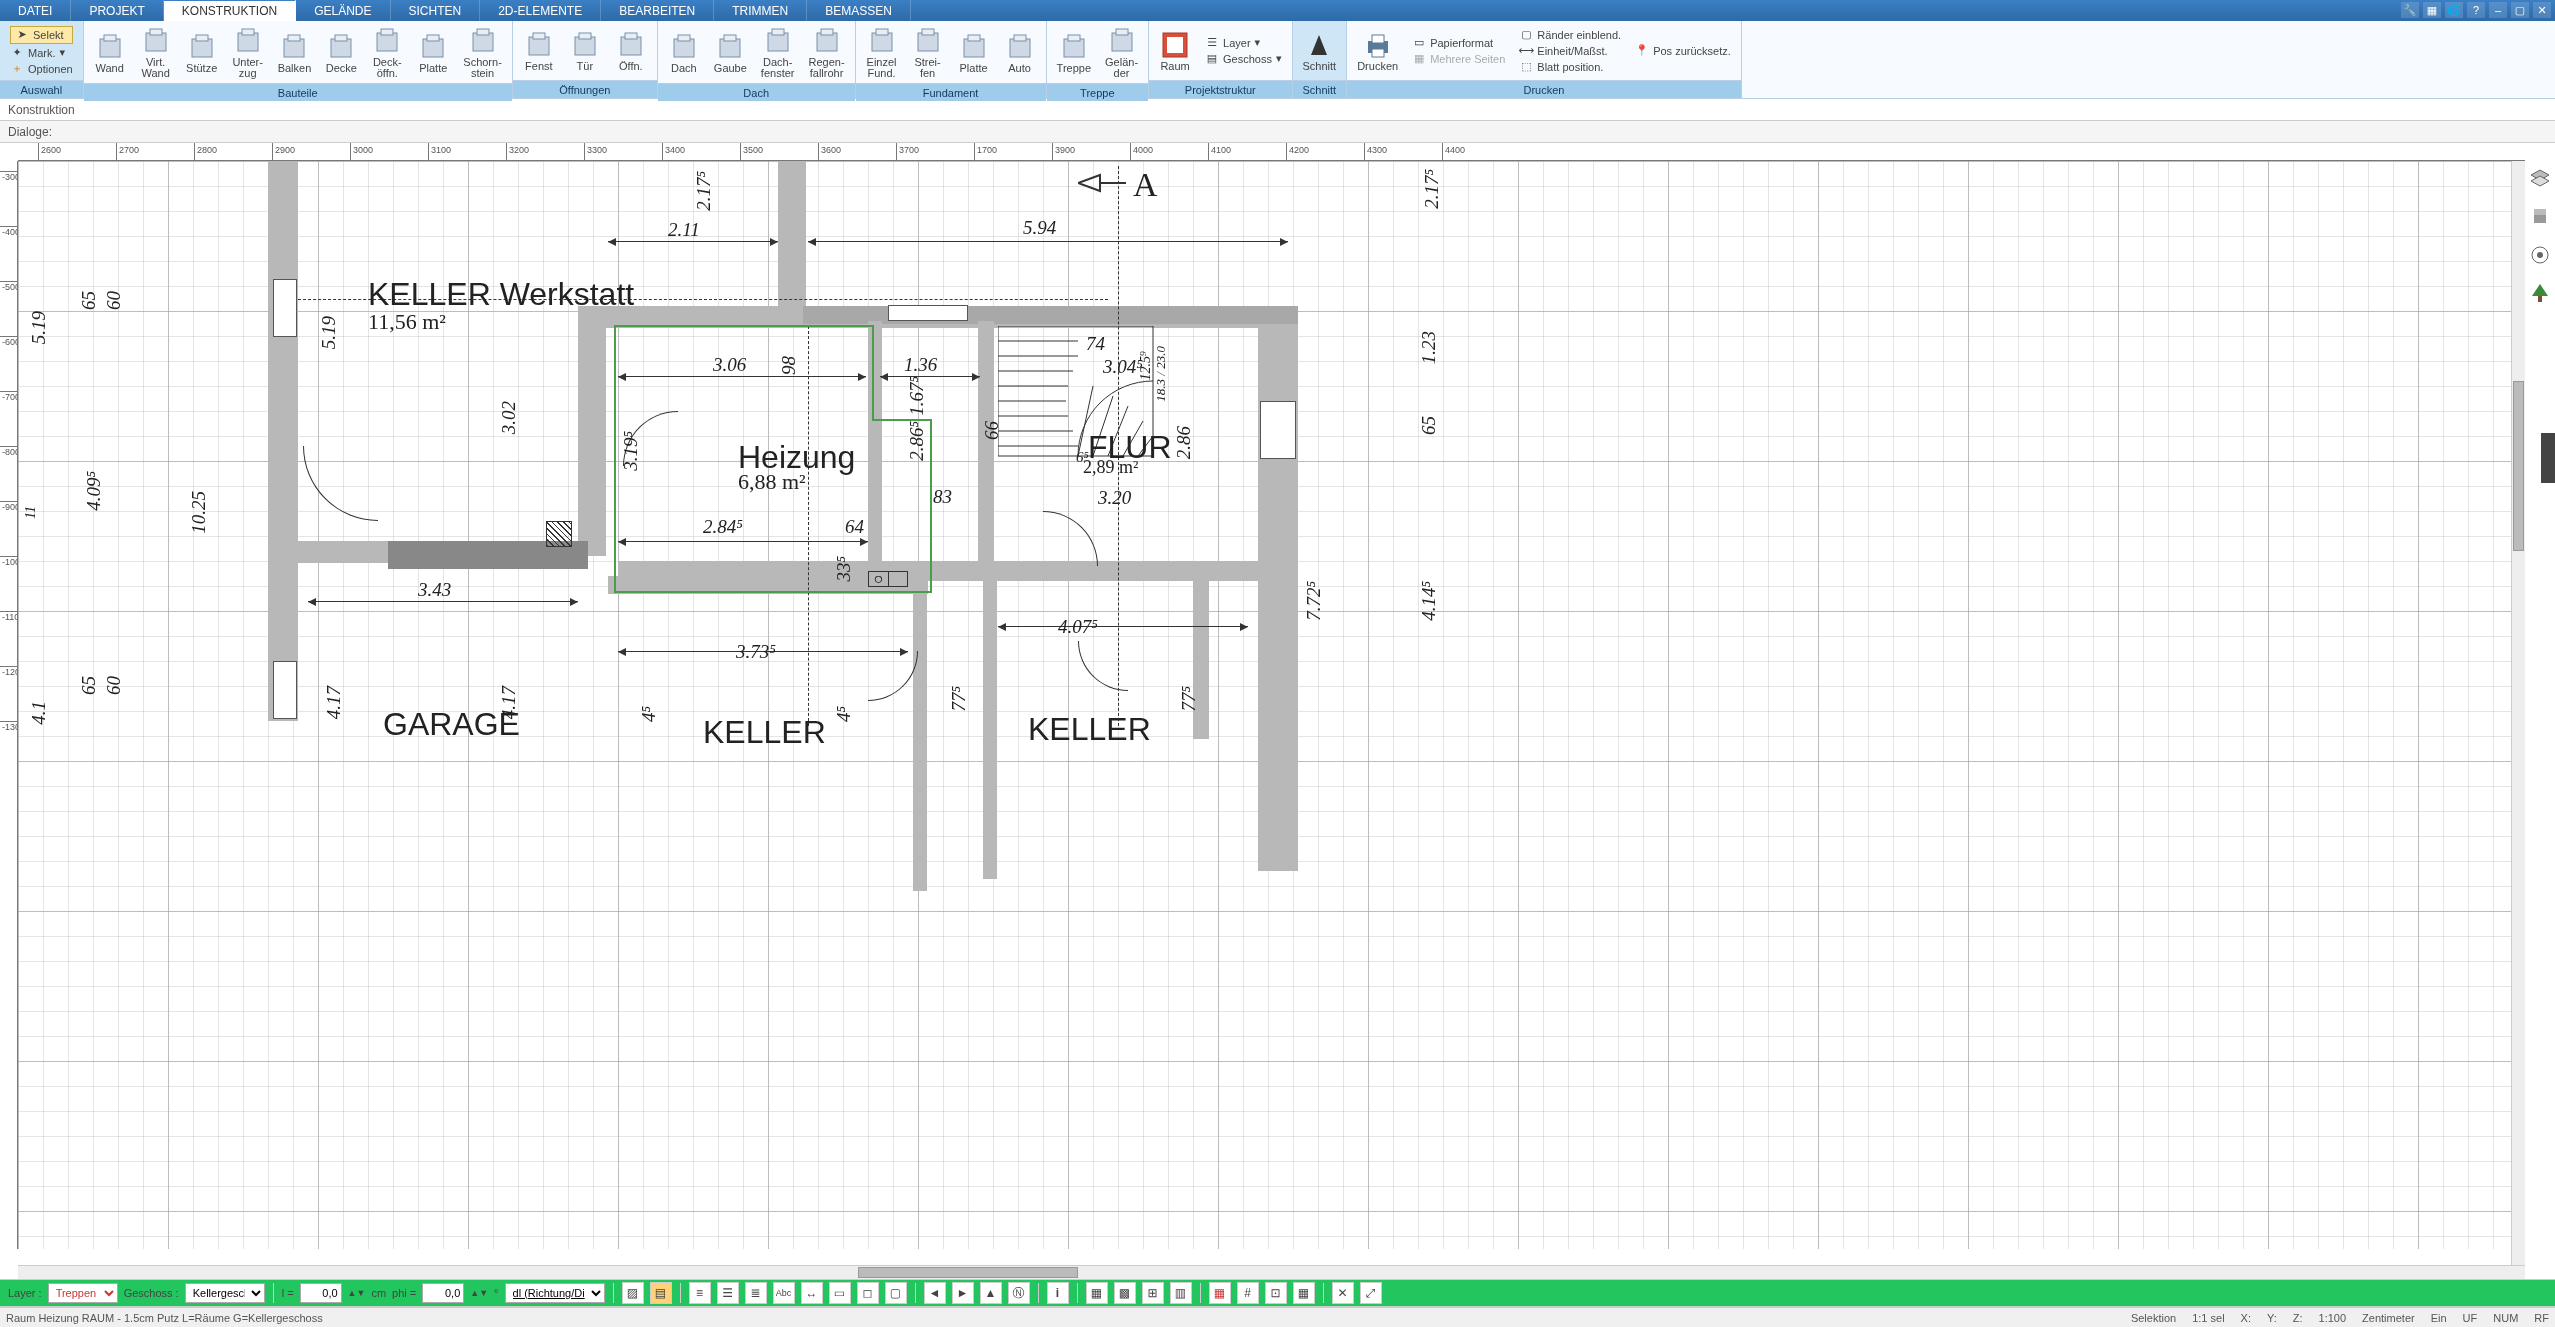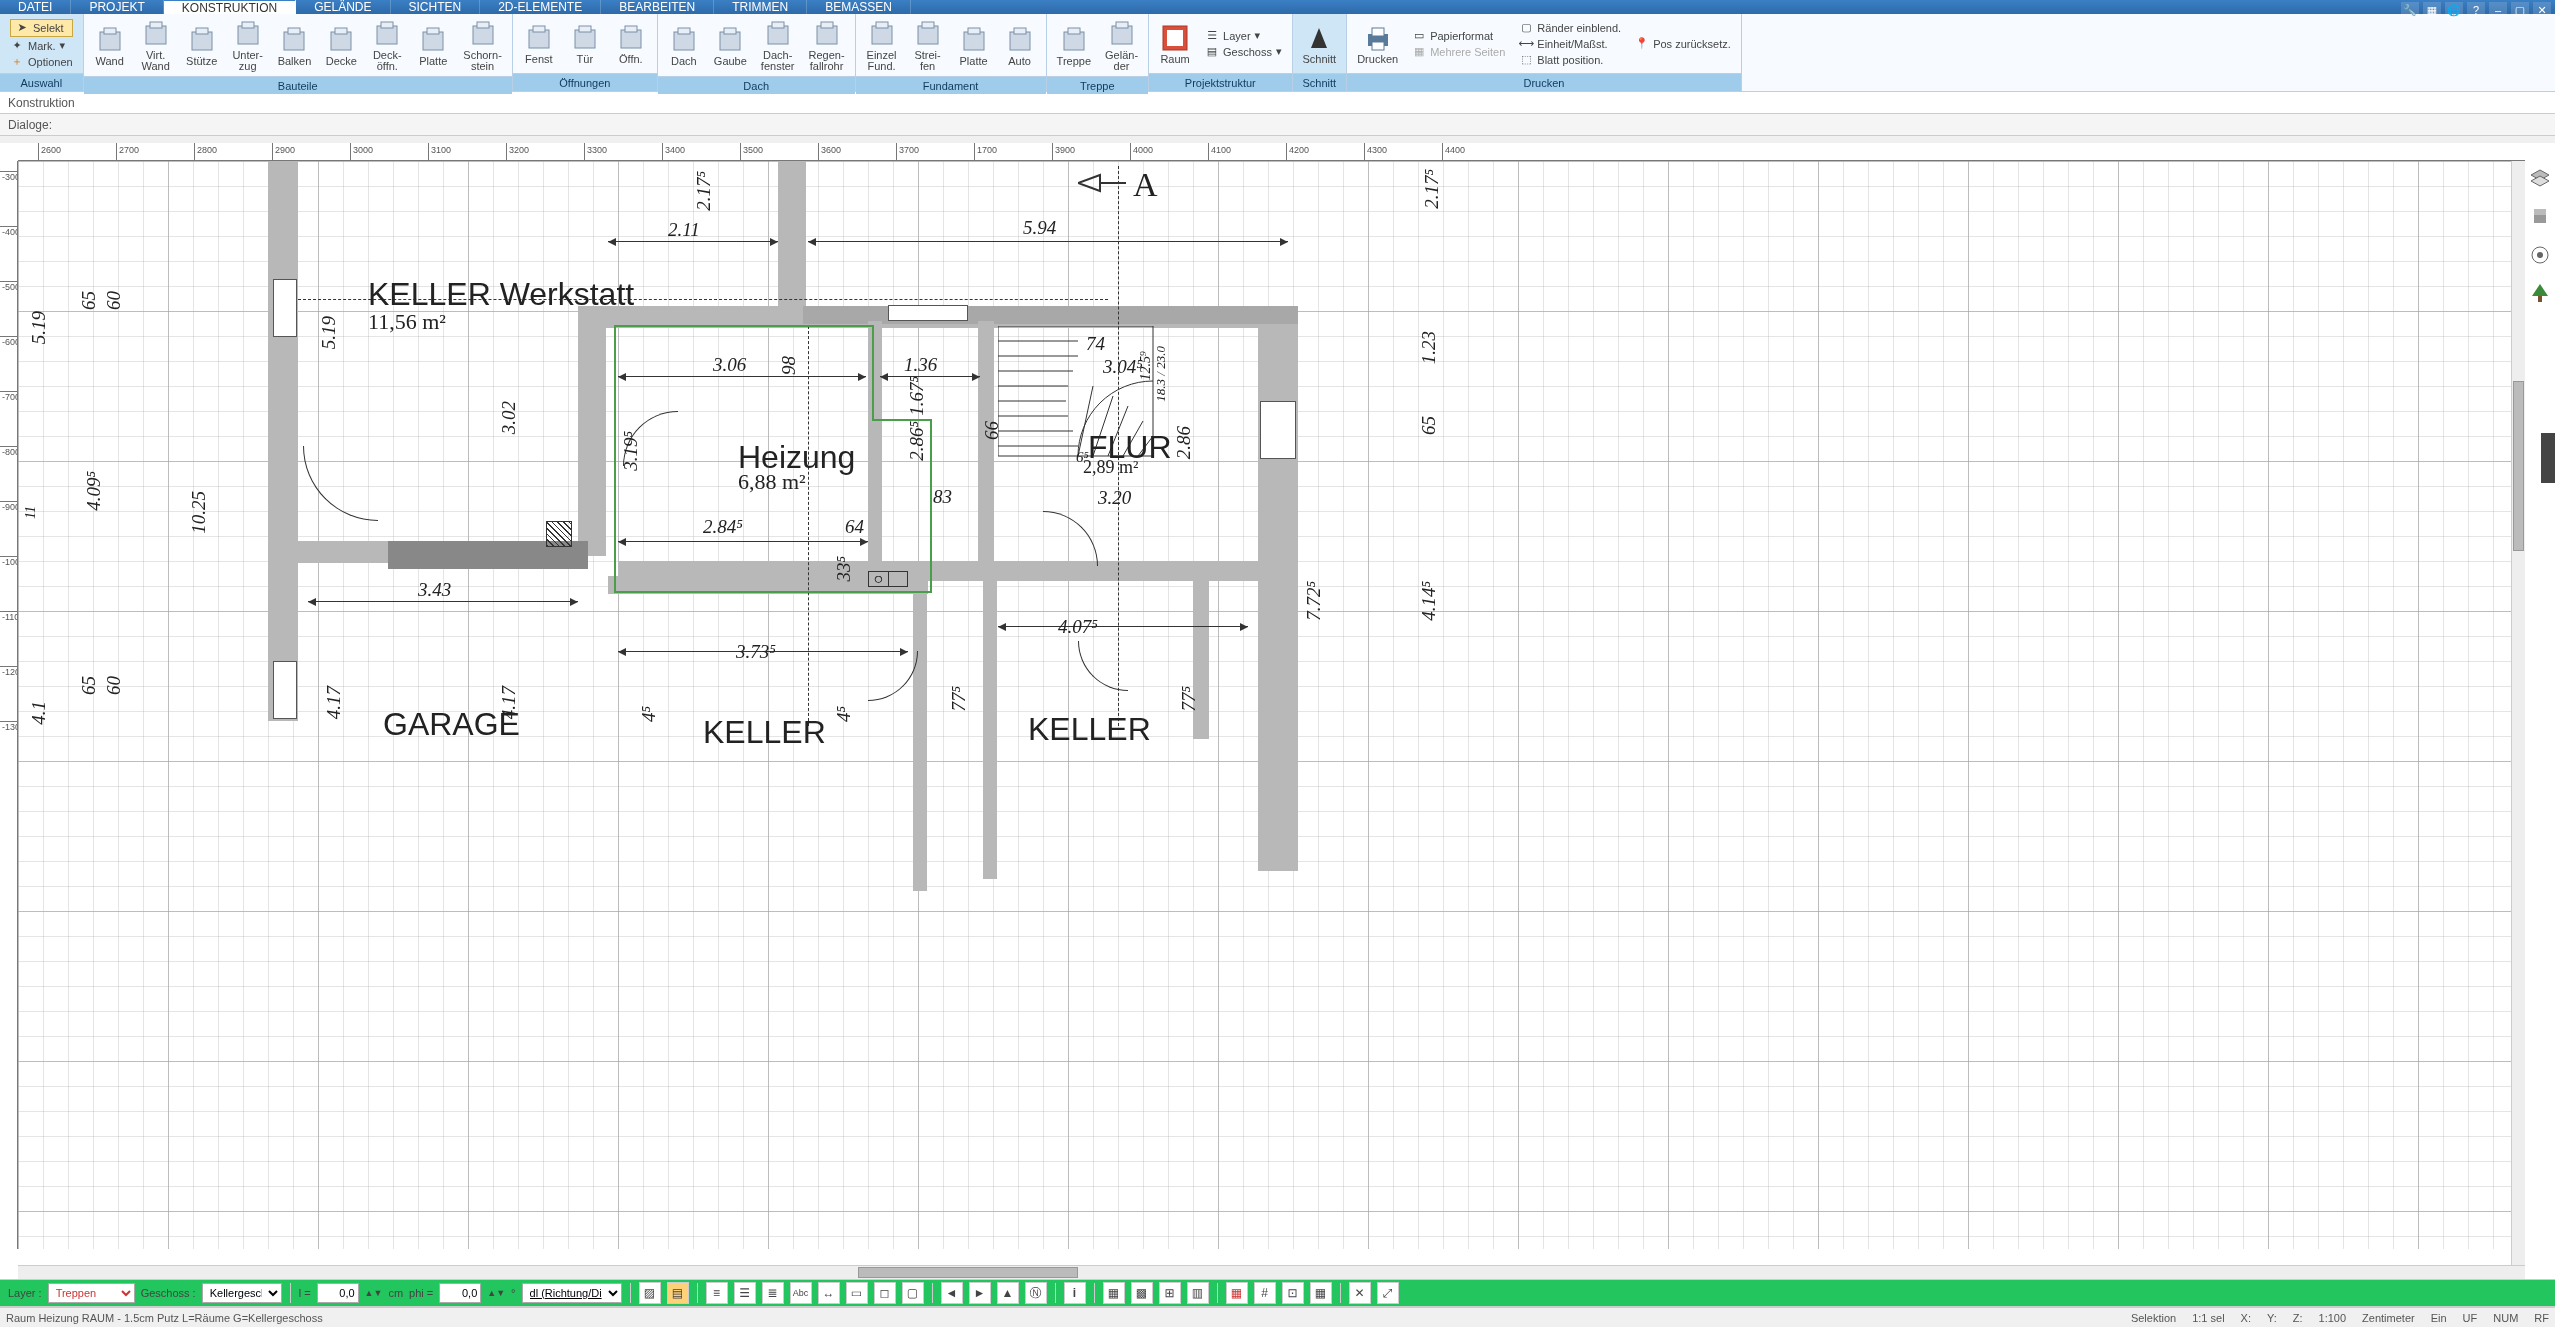--- a/index.html
+++ b/index.html
@@ -1,19 +1,19 @@
 <!DOCTYPE html>
 <html><head>
 <meta charset="utf-8">
 <style>
 * { margin: 0; padding: 0; box-sizing: border-box; font-family: 'Segoe UI', Tahoma, sans-serif; }
 html, body { width: 100%; height: 100%; overflow: hidden; background: #f0f0f0; }
 
 
-.menubar { height: 14px; background: linear-gradient(#3b7fc4, #2d6aa8); display: flex; align-items: stretch; color: #fff; font-size: 12px; }
+.menubar { height: 21px; background: linear-gradient(#3b7fc4, #2d6aa8); display: flex; align-items: stretch; color: #fff; font-size: 12px; }
 .menubar .tab { padding: 3px 18px; cursor: pointer; border-right: 1px solid rgba(255,255,255,.2); display:flex;align-items:center;}
 .menubar .tab.active { background: #fff; color: #333; border-top: 2px solid #3b7fc4; margin-top:-1px;}
 .menubar .right-icons { margin-left: auto; display: flex; gap: 4px; padding: 2px 4px; }
 .menubar .right-icons span { width: 18px; height: 16px; background: rgba(255,255,255,.15); display:inline-flex;align-items:center;justify-content:center;font-size:11px;}
 
 
 .ribbon { height: 78px; background: #f7fbff; border-bottom: 1px solid #b8cfe5; display: flex; }
 .ribbon-group { border-right: 1px solid #b8cfe5; display: flex; flex-direction: column; }
 .ribbon-group.sel{background:#cfe6f7;}
 .ribbon-items { flex: 1; display: flex; align-items: center; padding: 2px 4px; gap: 2px; }
@@ -721,21 +721,21 @@
   <div class="vscroll">
       <div class="thumb" style="top:220px;height:170px;"></div>
     </div>
   <div class="hscroll">
       <div class="thumb" style="left:840px;width:220px;"></div>
     </div>
 </div>
 
 <div class="toolbar-b">
   <span>Layer :</span>
-  <select style="width:87px;color:#c33;"><option>Treppen</option></select>
+  <select style="width:70px;color:#c33;"><option>Treppen</option></select>
   <span>Geschoss :</span>
   <select style="width:80px;"><option>Kellergesch</option></select>
   <div class="sep"></div>
   <span>l =</span>
   <input style="width: 42px; text-align: right;" value="0,0">
   <span style="font-size:9px;">▲▼</span>
   <span>cm</span>
   <span>phi =</span>
   <input style="width: 42px; text-align: right;" value="0,0">
   <span style="font-size:9px;">▲▼</span>

